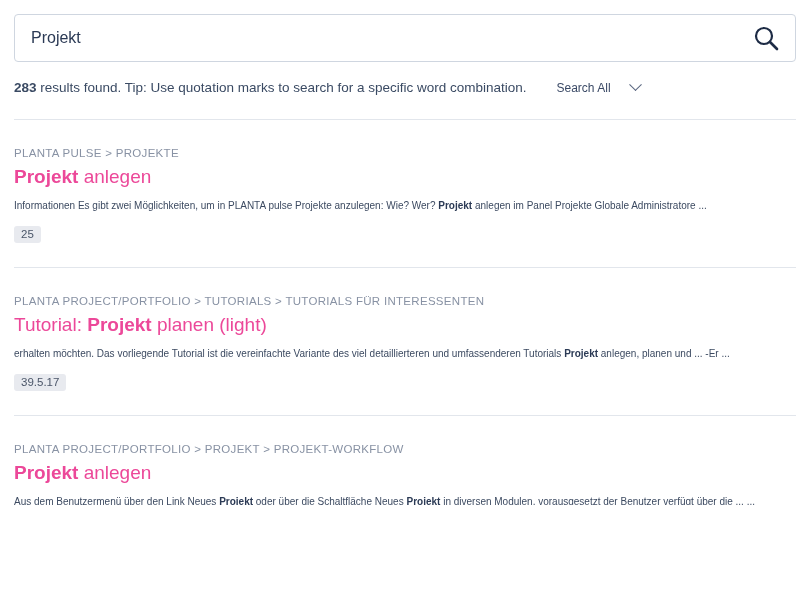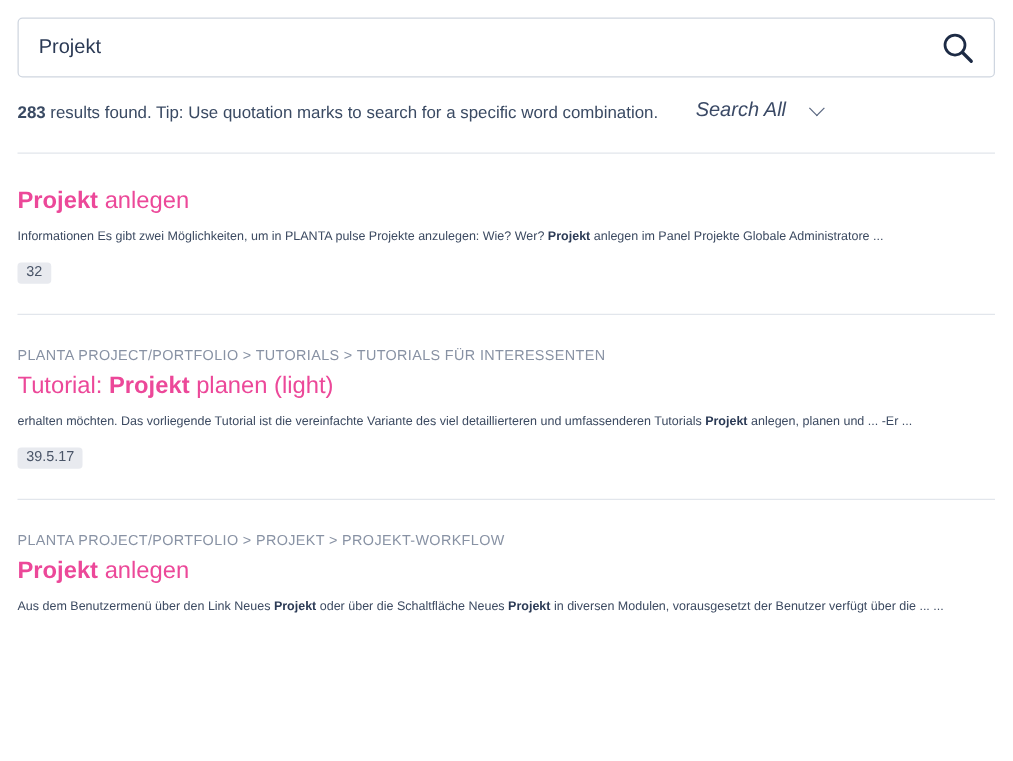--- a/index.html
+++ b/index.html
@@ -60,24 +60,23 @@
     color: #3a4a63;
   }
   .info-text { flex: 0 0 auto; }
   .info-text b { font-weight: bold; }
   .scope-select {
     margin-left: 30px;
     display: flex;
     align-items: center;
     gap: 20px;
     color: #3b4a66;
-    font-size: 16px;
+    font-size: 12px;
     cursor: pointer;
     user-select: none;
-    font-style: italic;
   }
   .chev {
     display: inline-block;
     width: 9px;
     height: 9px;
     border-right: 1.6px solid #5a6780;
     border-bottom: 1.6px solid #5a6780;
     transform: rotate(45deg) translate(-2px,-2px);
   }
 
@@ -149,20 +148,20 @@
     </div>
     <div class="scope-select">
       <span>Search All</span>
       <span class="chev"></span>
     </div>
   </div>
 
   <div class="divider"></div>
 
   <div id="results-list">
-      <div class="result"><div class="result-title"><b>Projekt</b><span> anlegen</span></div><div class="snippet"><span> Informationen Es gibt zwei Möglichkeiten, um in PLANTA pulse Projekte anzulegen: Wie? Wer? </span><b>Projekt</b><span> anlegen im Panel Projekte Globale Administratore ...</span></div><span class="tag">32</span></div>
+      <div class="result"><div class="breadcrumb">PLANTA PULSE &gt; PROJEKTE</div><div class="result-title"><b>Projekt</b><span> anlegen</span></div><div class="snippet"><span> Informationen Es gibt zwei Möglichkeiten, um in PLANTA pulse Projekte anzulegen: Wie? Wer? </span><b>Projekt</b><span> anlegen im Panel Projekte Globale Administratore ...</span></div><span class="tag">25</span></div>
       <div class="result-sep"></div>
       <div class="result"><div class="breadcrumb">PLANTA PROJECT/PORTFOLIO &gt; TUTORIALS &gt; TUTORIALS FÜR INTERESSENTEN</div><div class="result-title"><span>Tutorial: </span><b>Projekt</b><span> planen (light)</span></div><div class="snippet"><span>erhalten möchten. Das vorliegende Tutorial ist die vereinfachte Variante des viel detaillierteren und umfassenderen Tutorials </span><b>Projekt</b><span> anlegen, planen und ... -Er ...</span></div><span class="tag">39.5.17</span></div>
       <div class="result-sep"></div>
       <div class="result"><div class="breadcrumb">PLANTA PROJECT/PORTFOLIO &gt; PROJEKT &gt; PROJEKT-WORKFLOW</div><div class="result-title"><b>Projekt</b><span> anlegen</span></div><div class="snippet"><span>Aus dem Benutzermenü über den Link Neues </span><b>Projekt</b><span> oder über die Schaltfläche Neues </span><b>Projekt</b><span> in diversen Modulen, vorausgesetzt der Benutzer verfügt über die ... ...</span></div><span class="tag">39.5.17</span></div>
     </div>
 
 </div>
 
 </body></html>

